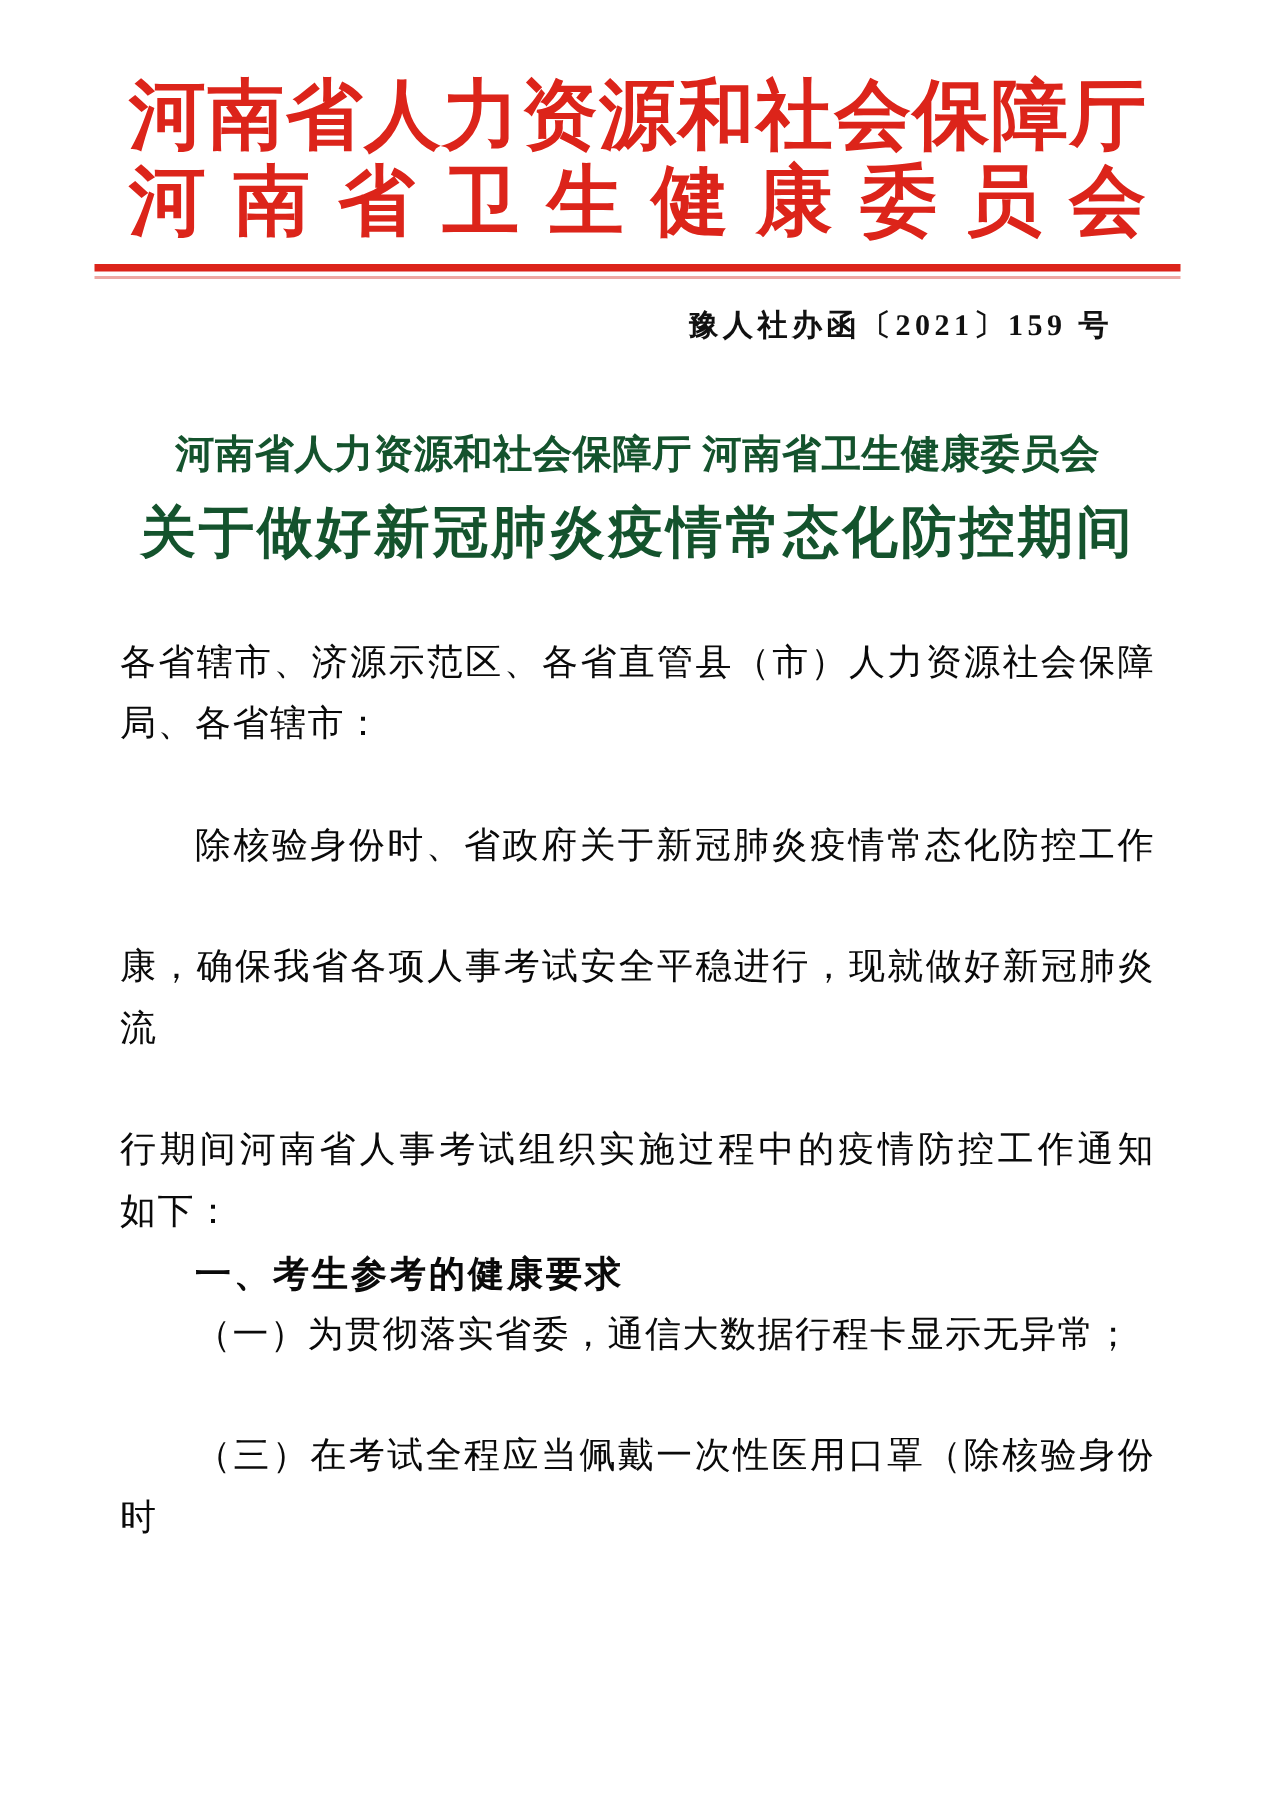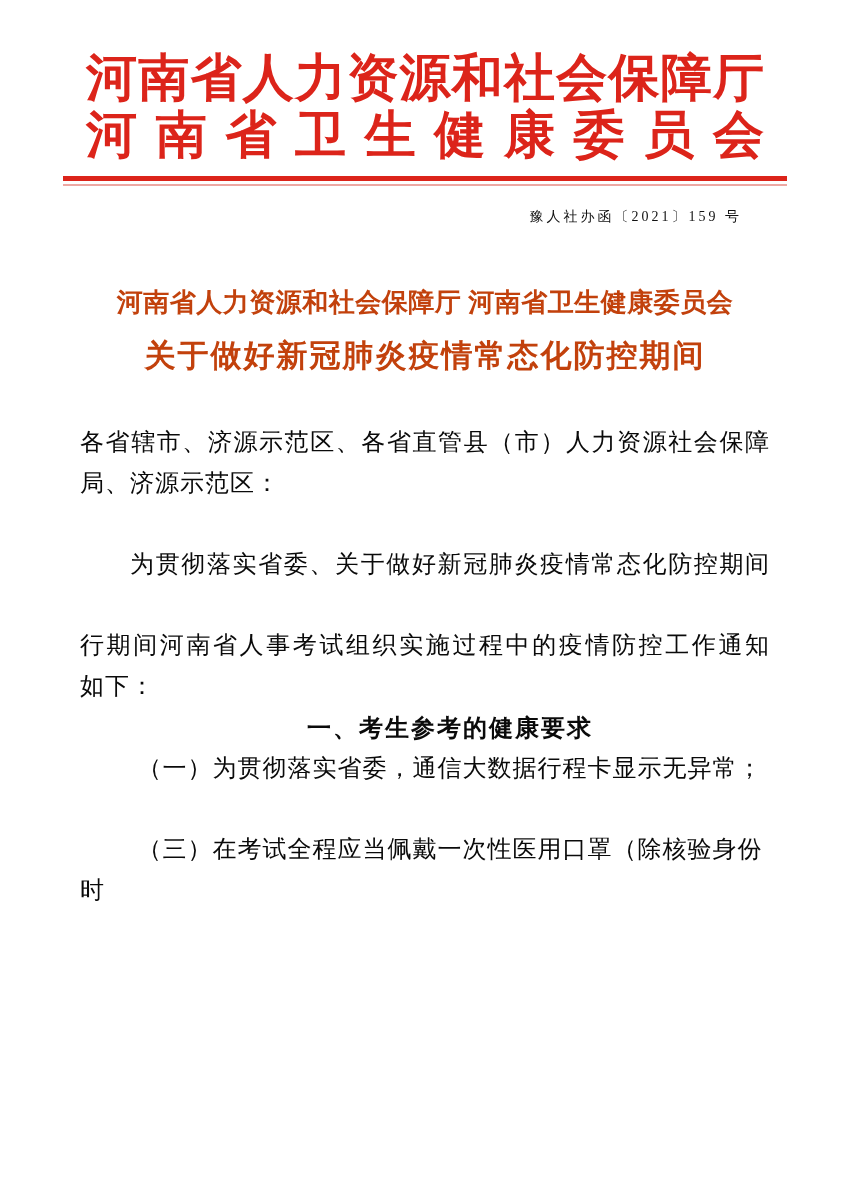--- a/index.html
+++ b/index.html
@@ -32,54 +32,55 @@
   .rule { margin-left: -17px; margin-right: -17px; }
   .rule-top { margin-top: 12px; }
   .rule-top .thick { height: 5px; background: var(--red, #dc241a); }
   .rule-top .thin  { height: 2px; background: var(--rule-light, #eda8a3); margin-top: 3px; }
 
   
   .doc-number {
     margin-top: 16px;
     text-align: right;
     padding-right: 28px;
-    font-size: 14px;
+    font-size: 20px;
     line-height: 30px;
     letter-spacing: 3px;
     color: #111;
     white-space: nowrap;
+    font-weight: bold;
   }
 
   
   .title {
     margin-top: 44px;
     text-align: center;
     font-weight: bold;
-    color: #c2410c;
+    color: #14532d;
   }
   .title .t-line { line-height: 53px; white-space: nowrap; }
   .title .t1 { font-size: 26px; letter-spacing: 0.5px; }
-  .title .t2, .title .t3 { font-size: 31px; letter-spacing: 2px; }
+  .title .t2, .title .t3 { font-size: 37px; letter-spacing: 2px; }
 
   
   .body-text {
     margin-top: 24px;
     font-size: 24px;
     line-height: 41px;
     letter-spacing: 1px;
     color: #0a0a0a;
   }
   .body-text .line { white-space: nowrap; }
   .body-text .just {
     text-align: justify;
     text-align-last: justify;
     white-space: normal;
     margin-top: 40px;
   }
-  .body-text .indent { text-indent: 50px; text-align: center; }
+  .body-text .indent { text-indent: 50px; }
   .body-text .heading {
     font-family: "Liberation Sans", "DejaVu Sans", sans-serif;
     font-weight: bold;
     letter-spacing: 2px;
   }
 </style>
 </head>
 <body>
 
 <div class="page">
@@ -121,22 +122,23 @@
 
   <div class="doc-number">豫人社办函〔2021〕159 号</div>
 
   <div class="title">
     <div class="t-line t1">河南省人力资源和社会保障厅 河南省卫生健康委员会</div>
     <div class="t-line t2">关于做好新冠肺炎疫情常态化防控期间</div>
   </div>
 
   <div class="body-text">
     <div class="line just">各省辖市、济源示范区、各省直管县（市）人力资源社会保障</div>
-    <div class="line">局、济源示范区：</div>
-    <div class="line just indent">为贯彻落实省委、关于做好新冠肺炎疫情常态化防控期间</div>
+    <div class="line">局、各省辖市：</div>
+    <div class="line just indent">除核验身份时、省政府关于新冠肺炎疫情常态化防控工作</div>
+    <div class="line just">康，确保我省各项人事考试安全平稳进行，现就做好新冠肺炎流</div>
     <div class="line just">行期间河南省人事考试组织实施过程中的疫情防控工作通知</div>
     <div class="line">如下：</div>
     <div class="line indent heading">一、考生参考的健康要求</div>
     <div class="line indent">（一）为贯彻落实省委，通信大数据行程卡显示无异常；</div>
     <div class="line just indent">（三）在考试全程应当佩戴一次性医用口罩（除核验身份时</div>
 
   </div>
 
 </div>
 

